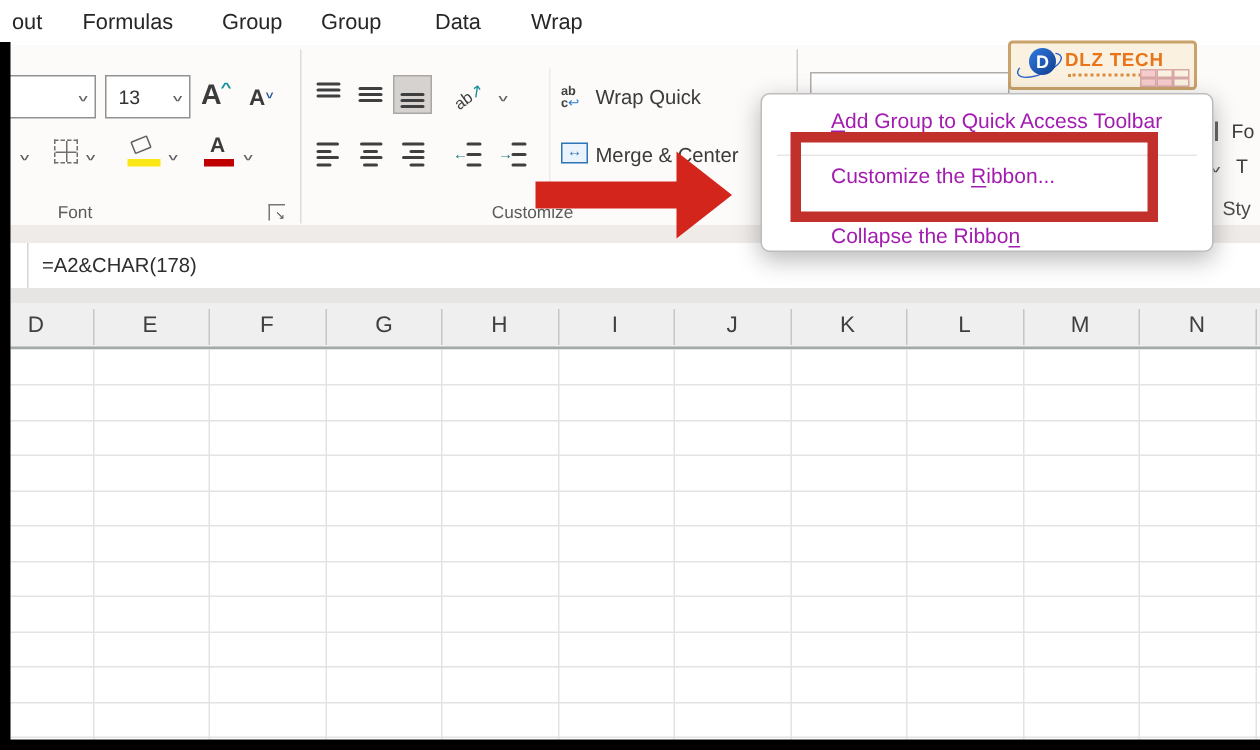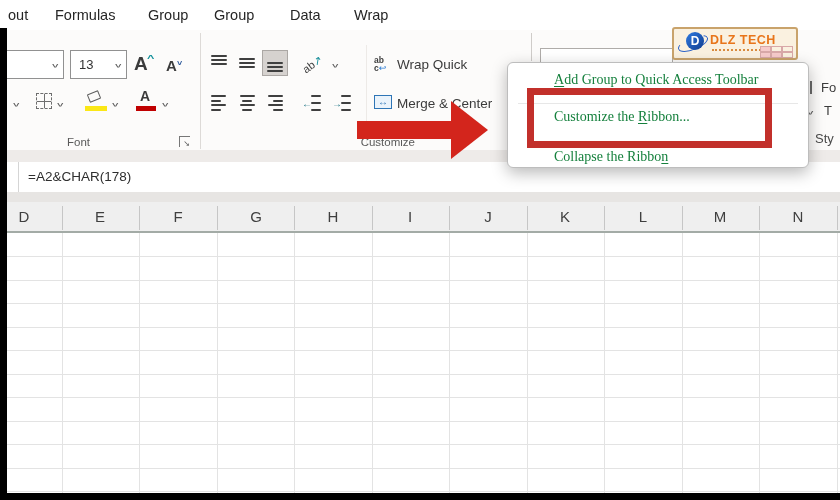--- a/index.html
+++ b/index.html
@@ -19,21 +19,21 @@
   .tabbar{left:0;top:0;width:840px;height:30px;background:#fff;}
   .tab{position:absolute;top:7px;font-size:14.5px;color:#262626;cursor:default;}
 
   
   .ribbon{left:7px;top:30px;width:833px;height:120px;background:#fcfbfa;}
   .combo{position:absolute;background:#fff;border:1px solid #919191;display:flex;align-items:center;font-size:13px;color:#333;}
   .combo .caret{margin-left:auto;margin-right:5px;}
   .caret{font-size:8px;color:#5f5f5f;font-weight:bold;display:inline-block;transform:rotate(180deg) scaleX(1.4);}
   .caret-up{transform:scaleX(1.4);}
   .ribbon-sep{position:absolute;width:1px;background:#dddad7;}
-  .grouplabel{position:absolute;font-size:11.5px;color:#5a5a5a;text-align:right;}
+  .grouplabel{position:absolute;font-size:11.5px;color:#5a5a5a;text-align:center;}
 
   .fontbtn{position:absolute;color:#3b3b3b;font-weight:600;}
   .fontbtn .mark{font-size:9px;font-weight:bold;vertical-align:top;display:inline-block;}
 
   .iconbars{display:flex;flex-direction:column;width:16px;}
   .iconbars .b{height:2px;background:#3f3f3f;border-radius:1px;}
   .alignbtn{position:absolute;width:26px;height:26px;display:flex;align-items:center;justify-content:center;border:1px solid transparent;}
   .alignbtn.sel{background:#d6d2cf;border-color:#aba7a4;}
 
   .borders-icon{position:absolute;width:16px;height:16px;border:1px dashed #6e6e6e;
@@ -45,21 +45,21 @@
   .btnlabel{position:absolute;font-size:13.5px;color:#3b3b3b;}
   .wrap-icon{position:absolute;width:20px;height:18px;font-size:8.5px;font-weight:bold;color:#404040;line-height:8px;}
   .wrap-icon .blue{color:#2b7cd3;font-weight:normal;font-size:9px;}
   .merge-icon{position:absolute;width:18px;height:14px;border:1px solid var(--merge-blue);background:#eaf3fb;color:var(--merge-blue);font-size:10px;line-height:12px;text-align:center;}
   .orient{position:absolute;font-size:11px;color:#3f3f3f;transform:rotate(-36deg);}
   .orient-arrow{color:#1a8f9b;}
   .indent-arrow{position:absolute;font-size:10px;color:#217686;font-weight:bold;}
 
   
   .ctxmenu{left:507px;top:62px;width:302px;height:106px;background:#fff;border:1px solid #bdbdbd;border-radius:6px;box-shadow:0 5px 16px rgba(0,0,0,.28);z-index:6;}
-  .ctxitem{position:absolute;left:46px;font-size:14px;color:#15803d;white-space:nowrap;cursor:default;font-family:Liberation Serif, serif;}
+  .ctxitem{position:absolute;left:46px;font-size:14px;color:#a21caf;white-space:nowrap;cursor:default;}
   .ctxsep{position:absolute;left:10px;right:10px;height:1px;background:#e7e7e7;}
   .key{text-decoration:underline;text-underline-offset:2px;}
 
   
   .hlbox{left:527px;top:88px;width:245px;height:60px;border:7px solid var(--hl-box);z-index:8;}
   .arrow-shaft{left:357px;top:121px;width:96px;height:18px;background:var(--arrow);z-index:9;}
   .arrow-head{left:451px;top:101px;width:0;height:0;border-left:37px solid var(--arrow);border-top:29px solid transparent;border-bottom:29px solid transparent;z-index:9;}
 
   
   .logo{left:672px;top:27px;width:126px;height:33px;background:#faf1e0;border:2px solid #c9a36b;border-radius:3px;z-index:3;}

